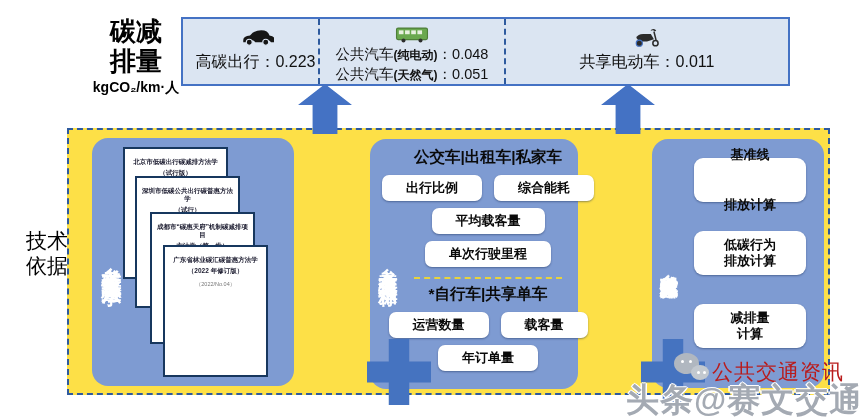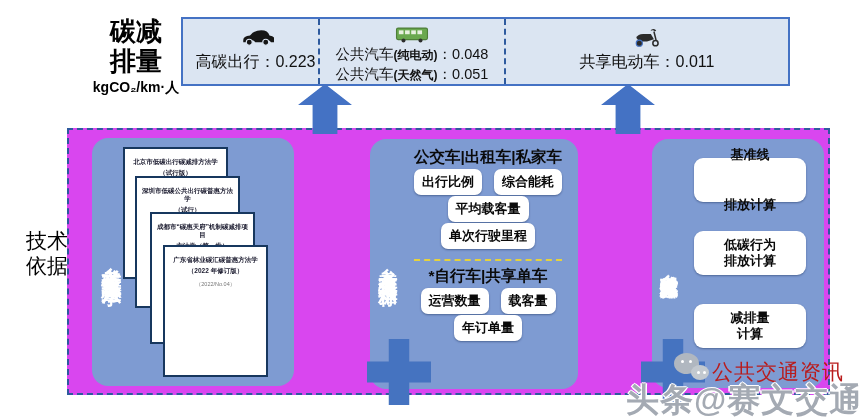--- a/index.html
+++ b/index.html
@@ -26,21 +26,21 @@
   .trow .sub{font-size:12px;font-weight:700;margin-top:37px;}
   
   .up-arrow{
     position:absolute;width:54px;height:50px;top:84px;background:#4472c4;z-index:6;
     clip-path:polygon(50% 0,100% 42%,73% 42%,73% 100%,27% 100%,27% 42%,0 42%);
   }
   .arrow-left{left:298px;} .arrow-right{left:601px;}
   
   .container{
     position:absolute;left:67px;top:128px;width:763px;height:267px;box-sizing:border-box;
-    border:2px dashed #2e5a9e;background:#d946ef;
+    border:2px dashed #2e5a9e;background:#fde047;
   }
   .panel{position:absolute;background:#7e9bd2;border-radius:16px;}
   .p-method{left:23px;top:8px;width:202px;height:248px;}
   .p-indic {left:301px;top:9px;width:208px;height:250px;}
   .p-acct  {left:583px;top:9px;width:172px;height:249px;}
   .vtitle{
     position:absolute;left:5px;top:0;bottom:0;display:flex;align-items:center;justify-content:center;
     writing-mode:vertical-rl;text-orientation:upright;
     color:#fff;font-weight:700;letter-spacing:3px;
   }
@@ -56,21 +56,21 @@
   .doc .t2{font-size:6.5px;line-height:8px;font-weight:600;margin-top:3px;}
   .doc .t3{font-size:5.5px;color:#777;margin-top:6px;}
   .d1{left:31px;top:9px;}  .d2{left:43px;top:38px;}
   .d3{left:58px;top:74px;} .d4{left:71px;top:107px;}
   
   .indic-body{position:absolute;left:34px;right:6px;top:6px;bottom:4px;
               display:flex;flex-direction:column;align-items:center;}
   .grp-header{font-size:15.5px;font-weight:700;color:#0a0a0a;margin-top:2px;white-space:nowrap;}
   .pill-row{display:flex;gap:12px;justify-content:center;}
   .pill{
-    background:#fff;border-radius:7px;padding:4px 8px;margin-top:1px;
+    background:#fff;border-radius:7px;padding:4px 24px;margin-top:7px;
     font-size:13px;font-weight:700;color:#0a0a0a;white-space:nowrap;
     box-shadow:0 1px 2px rgba(20,40,80,.45);
   }
   .divider{width:88%;border-top:2px dashed #e6d23c;margin:10px 0 3px;}
   
   .step{
     position:absolute;left:42px;width:112px;height:44px;background:#fff;border-radius:9px;
     box-sizing:border-box;display:flex;flex-direction:column;align-items:center;justify-content:center;
     font-size:13px;font-weight:700;color:#0a0a0a;line-height:16px;
     box-shadow:0 1px 2px rgba(20,40,80,.45);

